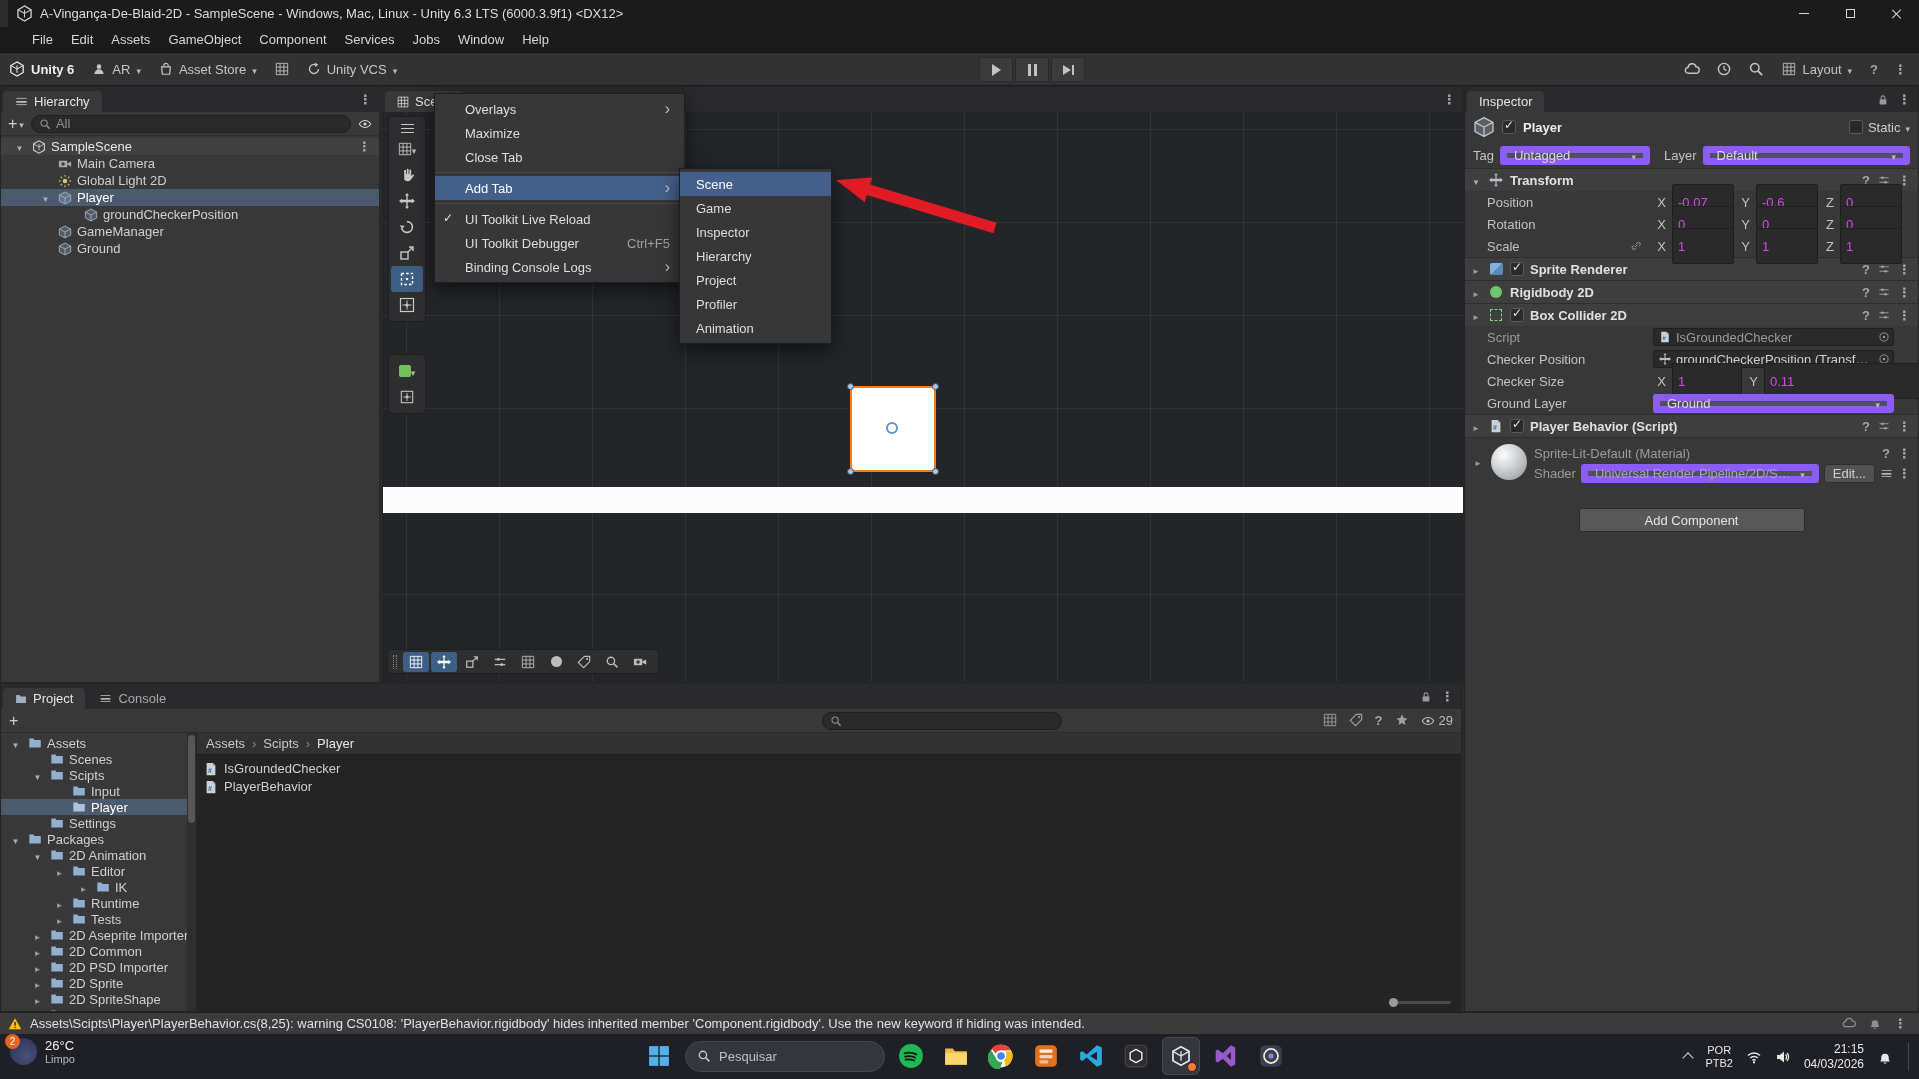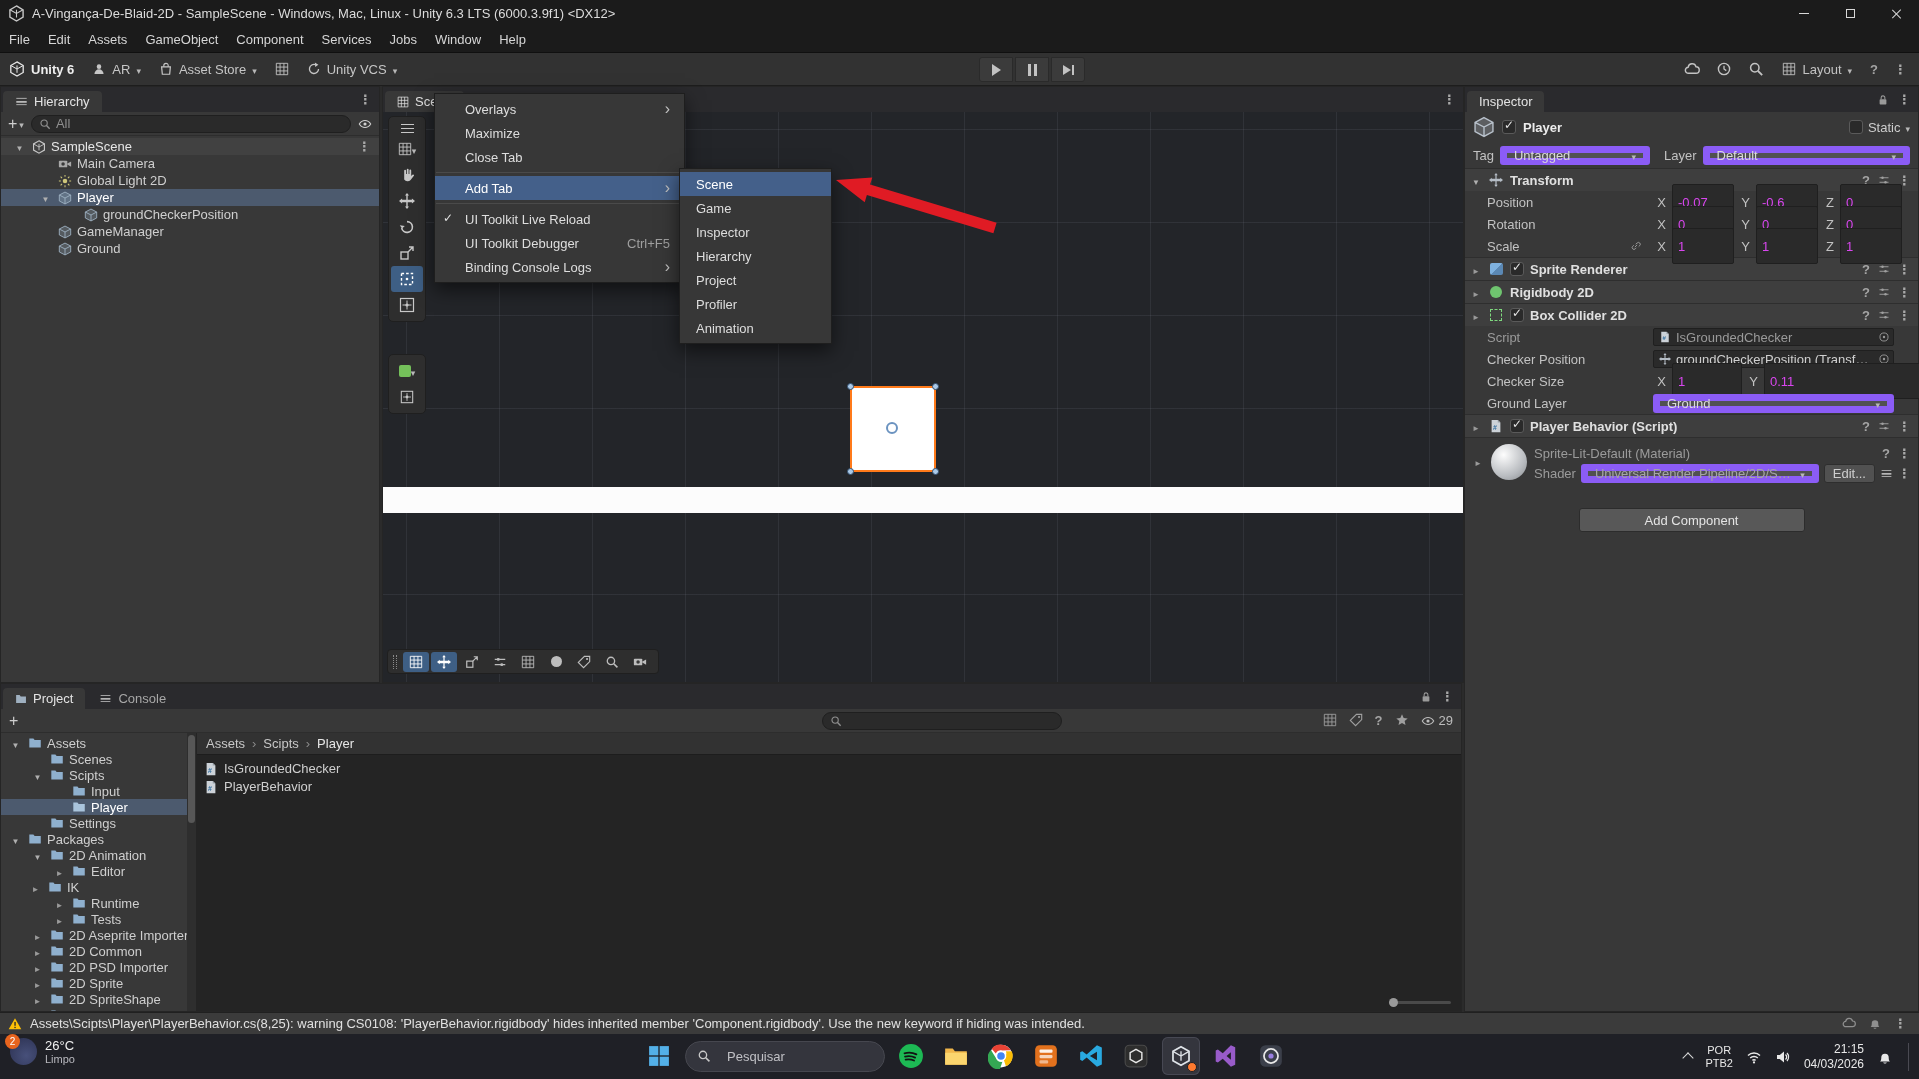--- a/index.html
+++ b/index.html
@@ -18,30 +18,30 @@
 .ar-d::before{content:"▼";font-size:8px;color:#b0b0b0}
 .ar-r::before{content:"►";font-size:8px;color:#9a9a9a}
 .kebab::before{content:"⋮";font-weight:bold;color:#a8a8a8}
 .plus-g::before{content:"+";font-size:16px;color:#cfcfcf}
 .chk::before{content:"✓";font-size:12px;color:#e2e2e2}
 .sub::before{content:"›";font-size:16px;color:#c0c0c0}
 .csep::before{content:"›";color:#8a8a8a}
 .hq::before{content:"?";color:#a5a5a5;font-weight:bold}
 
 
-.titlebar{position:absolute;left:0;top:0;right:0;height:27px;background:#1b1b1b;display:flex;align-items:center;color:#dcdcdc}
+.titlebar{position:absolute;left:8px;top:0;right:0;height:27px;background:#1b1b1b;display:flex;align-items:center;color:#dcdcdc}
 .tlogo{width:17px;height:17px;margin:0 7px 0 8px;color:#c9c9c9}
 .wincontrols{margin-left:auto;display:flex;height:100%}
 .winbtn{width:46px;display:flex;align-items:center;justify-content:center}
 .ic-min{width:10px;height:1px;background:#d8d8d8}
 .ic-max{width:9px;height:9px;border:1px solid #d8d8d8}
 .ic-close{position:relative;width:11px;height:11px}
 .ic-close::before,.ic-close::after{content:"";position:absolute;left:5px;top:0;width:1.3px;height:12px;background:#d8d8d8}
 .ic-close::before{transform:rotate(45deg)}.ic-close::after{transform:rotate(-45deg)}
-.menubar{position:absolute;top:27px;left:0;right:0;height:26px;background:#1b1b1b;border-bottom:1px solid #101010;display:flex;align-items:center;padding-left:0;color:#d6d6d6}
+.menubar{position:absolute;top:27px;left:0;right:0;height:26px;background:#1b1b1b;border-bottom:1px solid #101010;display:flex;align-items:center;padding-left:23px;color:#d6d6d6}
 .mitem{padding:0 9px;height:100%;display:flex;align-items:center}
 .toolbar{position:absolute;top:53px;left:0;right:0;height:33px;background:#323232;border-bottom:1px solid #1d1d1d;display:flex;align-items:center;color:#c6c6c6}
 .tflat{display:flex;align-items:center;gap:6px;padding:0 9px;height:100%}
 .brand{font-weight:bold;color:#eee}
 .transport{position:absolute;left:979px;top:4px;display:flex;gap:2px}
 .tpbtn{width:34px;height:25px;background:#3b3b3b;border:1px solid #2a2a2a;display:flex;align-items:center;justify-content:center}
 .tpbtn:first-child{border-radius:3px 0 0 3px}.tpbtn:last-child{border-radius:0 3px 3px 0}
 .ic-play{width:0;height:0;border-left:9px solid #c2c2c2;border-top:6px solid transparent;border-bottom:6px solid transparent}
 .ic-pause{width:9px;height:12px;border-left:3px solid #c2c2c2;border-right:3px solid #c2c2c2}
 .ic-step{display:flex;align-items:center;gap:1px}
@@ -157,21 +157,21 @@
 .taskbar{position:absolute;left:0;right:0;top:1034px;height:45px;background:#1f2026}
 .weather{position:absolute;left:10px;top:4px;display:flex;align-items:center;gap:8px}
 .wicon{width:27px;height:27px;border-radius:50%;background:radial-gradient(circle at 60% 65%,#47507a,#2b3050);position:relative}
 .wbadge{position:absolute;left:-5px;top:-4px;width:15px;height:15px;border-radius:50%;background:#e8641e;color:#fff;font-size:10px;display:flex;align-items:center;justify-content:center}
 .wtemp{font-size:13px;color:#f0f0f0}
 .wdesc{font-size:11px;color:#b9b9bf}
 .tb-center{position:absolute;left:640px;top:3px;display:flex;align-items:center;gap:7px}
 .tb-icon{width:38px;height:38px;border-radius:6px;display:flex;align-items:center;justify-content:center;position:relative}
 .tb-icon.active{background:#34353d;box-shadow:inset 0 0 0 1px #474853}
 .appbadge{position:absolute;right:3px;bottom:3px;width:10px;height:10px;border-radius:50%;background:#ff7a2f;border:1.5px solid #1f2026}
-.searchpill{width:200px;height:31px;border-radius:16px;background:#34353d;border:1px solid #46474f;display:flex;align-items:center;gap:16px;padding:0 11px;color:#c9c9c9}
+.searchpill{width:200px;height:31px;border-radius:16px;background:#34353d;border:1px solid #46474f;display:flex;align-items:center;gap:8px;padding:0 11px;color:#c9c9c9}
 .searchpill input{flex:1;min-width:0}
 .searchpill input::placeholder{color:#c0c0c5}
 .tray{position:absolute;right:8px;top:0;height:45px;display:flex;align-items:center;gap:13px;color:#e8e8e8;font-size:12px}
 .chev{width:8px;height:8px;border-left:1.6px solid #d8d8d8;border-top:1.6px solid #d8d8d8;transform:rotate(45deg);margin-top:3px}
 .langblk{text-align:center;font-size:11px;line-height:13px}
 .clockblk{text-align:right;font-size:12px;line-height:15px}
 .peek{width:3px;height:28px;border-left:1px solid #4a4a52;margin-left:2px}
 
 
 #red-arrow{position:absolute;left:0;top:0;width:1919px;height:1079px;z-index:70;pointer-events:none}
@@ -1015,21 +1015,21 @@
           </div>
         <div class="trow" style="padding-left:52px">
             <span class="tri ar-r"></span>
             <span class="ticon" style="color:#8fb0ce">
               <svg class="si">
                 <use href="#sym-folder"></use>
               </svg>
             </span>
             <span>Editor</span>
           </div>
-        <div class="trow" style="padding-left:28px">
+        <div class="trow" style="padding-left:76px">
             <span class="tri ar-r"></span>
             <span class="ticon" style="color:#8fb0ce">
               <svg class="si">
                 <use href="#sym-folder"></use>
               </svg>
             </span>
             <span>IK</span>
           </div>
         <div class="trow" style="padding-left:52px">
             <span class="tri ar-r"></span>

